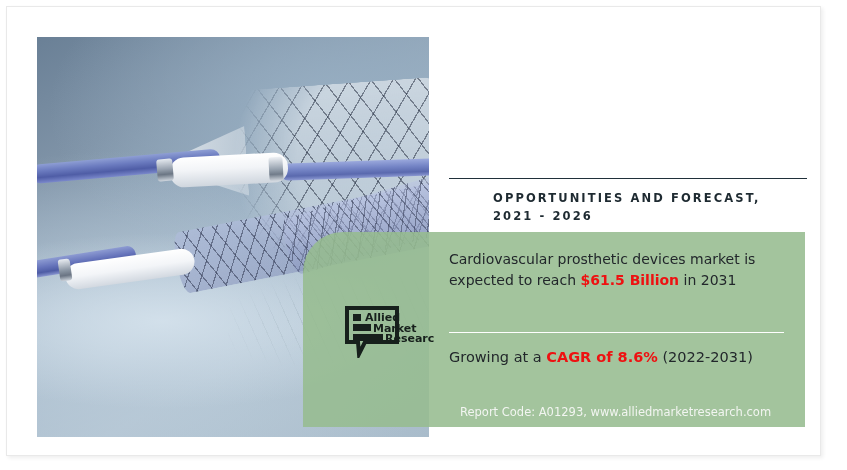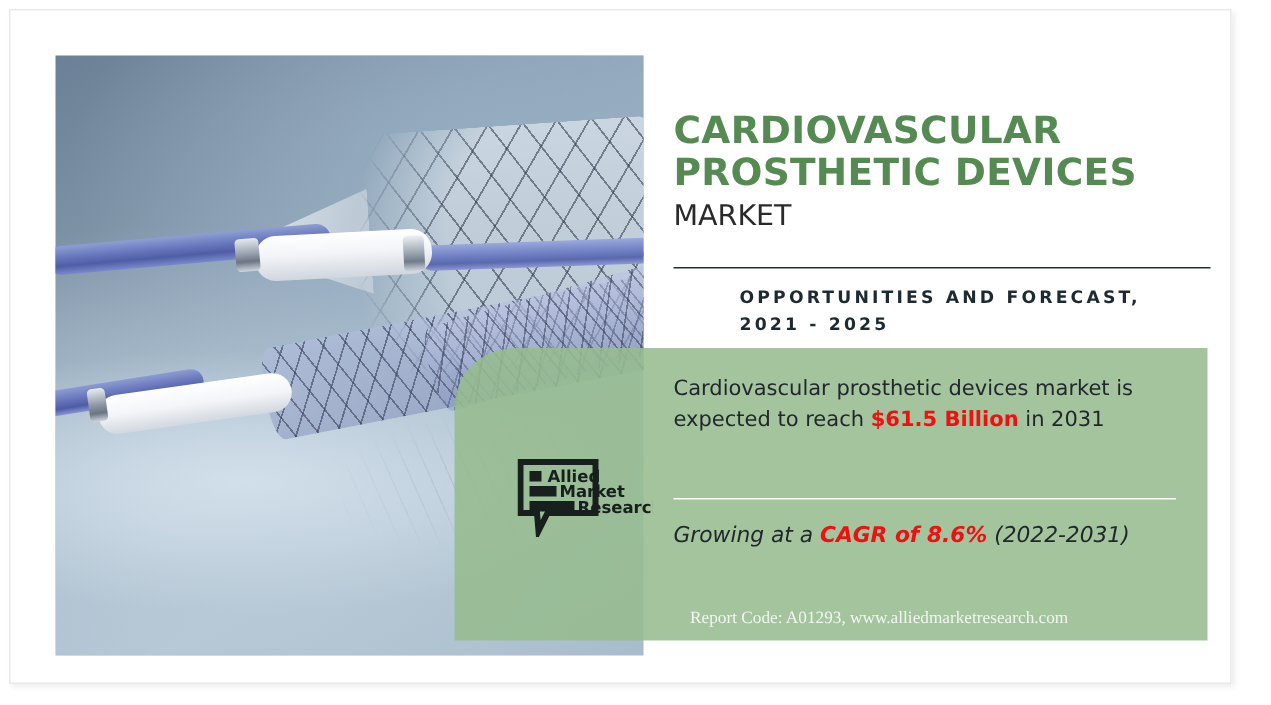--- a/index.html
+++ b/index.html
@@ -244,34 +244,32 @@
     width: 335px; height: 0;
     border-top: 1.2px solid #ffffff;
   }
   .cagr-text {
     position: absolute;
     left: 146px; top: 115px;
     width: 340px;
     color: #22272b;
     font-size: 14.5px;
     line-height: 21px;
-    font-style: italic;
   }
   .accent {
     color: #ee1111;
     font-weight: bold;
   }
   .footer-note {
     position: absolute;
     left: 157px; top: 173px;
     width: 345px;
     color: #f2f5f1;
     font-size: 11.5px;
     line-height: 15px;
-    font-family: Liberation Serif, serif;
   }
 </style>
 </head>
 <body>
 
 <div class="page">
   <div class="card">
 
     <div class="hero">
       <div class="hero-glow"></div>
@@ -285,33 +283,26 @@
       <div class="band-b"></div>
 
       <div class="mesh-bot"></div>
       <div class="mesh-bot-2"></div>
       <div class="shaft-bot"></div>
       <div class="tip-bot"></div>
       <div class="band-c"></div>
       <div class="wisp"></div>
     </div>
 
-    <div class="title-block">
-      <div class="title-main">
-        <span>CARDIOVASCULAR</span><br>
-        <span>PROSTHETIC DEVICES</span>
-      </div>
-      <div class="title-sub">MARKET</div>
-    </div>
 
     <div class="rule-dark"></div>
 
     <div class="kicker">
       <span>OPPORTUNITIES AND FORECAST,</span><br>
-      <span>2021 - 2025</span>
+      <span>2021 - 2026</span>
     </div>
 
     <div class="green-panel">
 
       <div class="logo-wrap">
         <svg width="90" height="52" viewBox="0 0 90 52" aria-hidden="true">
 
           <path d="M2 2 H52 V36 H20 L14 48 L13 36 H2 Z" fill="none" stroke="#17201c" stroke-width="4" stroke-linejoin="miter"></path>
 
           <rect x="8" y="8" width="8" height="7" fill="#17201c"></rect>

